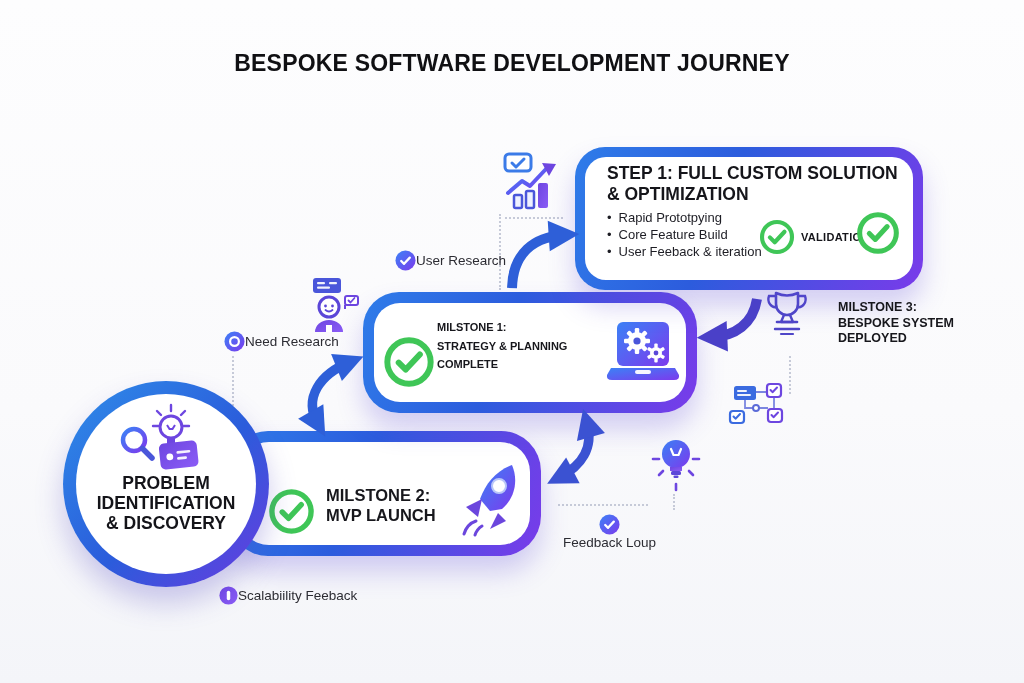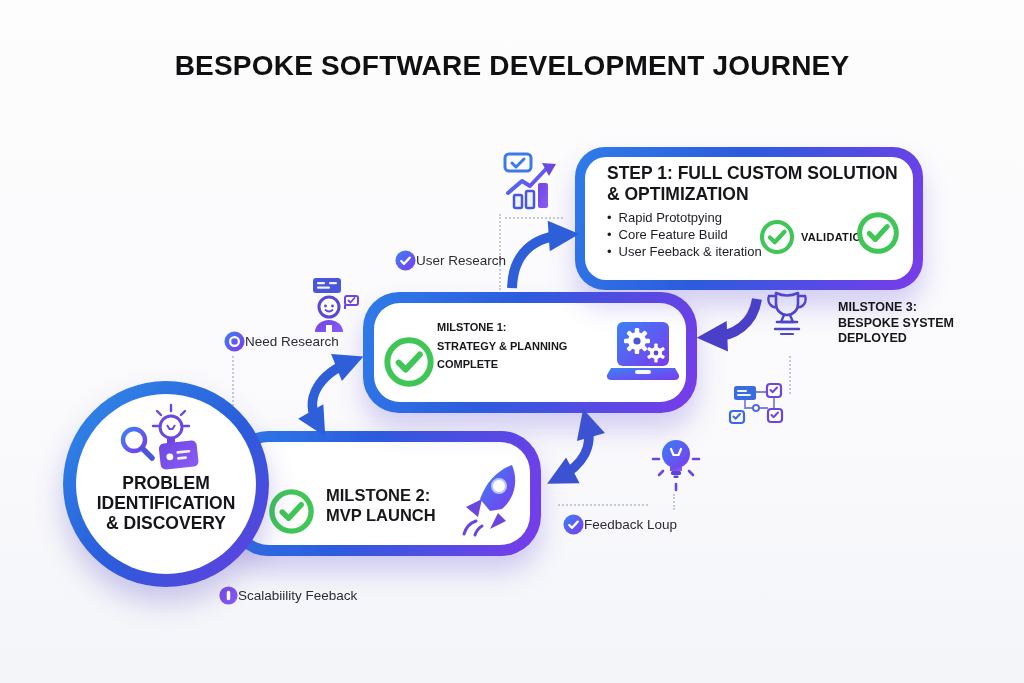--- a/index.html
+++ b/index.html
@@ -2,21 +2,21 @@
 <html><head>
 <meta charset="utf-8">
 <style>
   html,body{margin:0;padding:0;}
   body{font-family:"Liberation Sans","DejaVu Sans",sans-serif;background:#e9e9ee;}
   #canvas{position:relative;width:1024px;height:683px;margin:0 auto;overflow:hidden;
           background:linear-gradient(180deg,#fdfdfe 0%,#fafafc 60%,#f4f5f9 100%);}
   .abs{position:absolute;}
   .pre{white-space:pre-line;}
 
-  .page-title{left:0;top:50px;width:1024px;text-align:center;font-size:28px;font-weight:700;
+  .page-title{left:0;top:50px;width:1024px;text-align:center;font-size:23px;font-weight:700;
               color:#101013;letter-spacing:.2px;}
 
   
   .gbox{background:linear-gradient(112deg,#2f7ce9 0%,#2c5cdd 42%,#7a3bea 100%);
         box-shadow:0 16px 26px rgba(91,70,214,.25);}
   .gbox .inner{position:absolute;inset:11px;background:#fff;border-radius:26px;}
 
   
   .circle-ring{border-radius:50%;background:linear-gradient(135deg,#2f8de9 0%,#2b5cdb 55%,#6a3be0 100%);
                box-shadow:0 16px 28px rgba(80,70,190,.28);}
@@ -290,21 +290,21 @@
   </div>
 
   <div class="abs float-label" style="left:224px;top:331px;text-align:center;">
     <svg width="21" height="21" viewBox="0 0 22 22">
       <circle cx="11" cy="11" r="10.5" fill="url(#gradBP)"></circle>
       <circle cx="11" cy="11" r="4.6" fill="none" stroke="#fff" stroke-width="2.3"></circle>
     </svg>
     <span>Need Research</span>
   </div>
 
-  <div class="abs float-label" style="left:563px;top:514px;">
+  <div class="abs float-label" style="left:563px;top:514px;flex-direction:column;">
     <svg width="21" height="21" viewBox="0 0 22 22">
       <circle cx="11" cy="11" r="10.5" fill="url(#gradBP)"></circle>
       <path d="M6.5 11.5 l3 3 l6 -6.5" stroke="#fff" stroke-width="2.4" fill="none" stroke-linecap="round" stroke-linejoin="round"></path>
     </svg>
     <span>Feedback Loup</span>
   </div>
 
   <div class="abs float-label" style="left:219px;top:586px;">
     <svg width="19" height="19" viewBox="0 0 22 22">
       <circle cx="11" cy="11" r="10.5" fill="url(#gradPP)"></circle>

